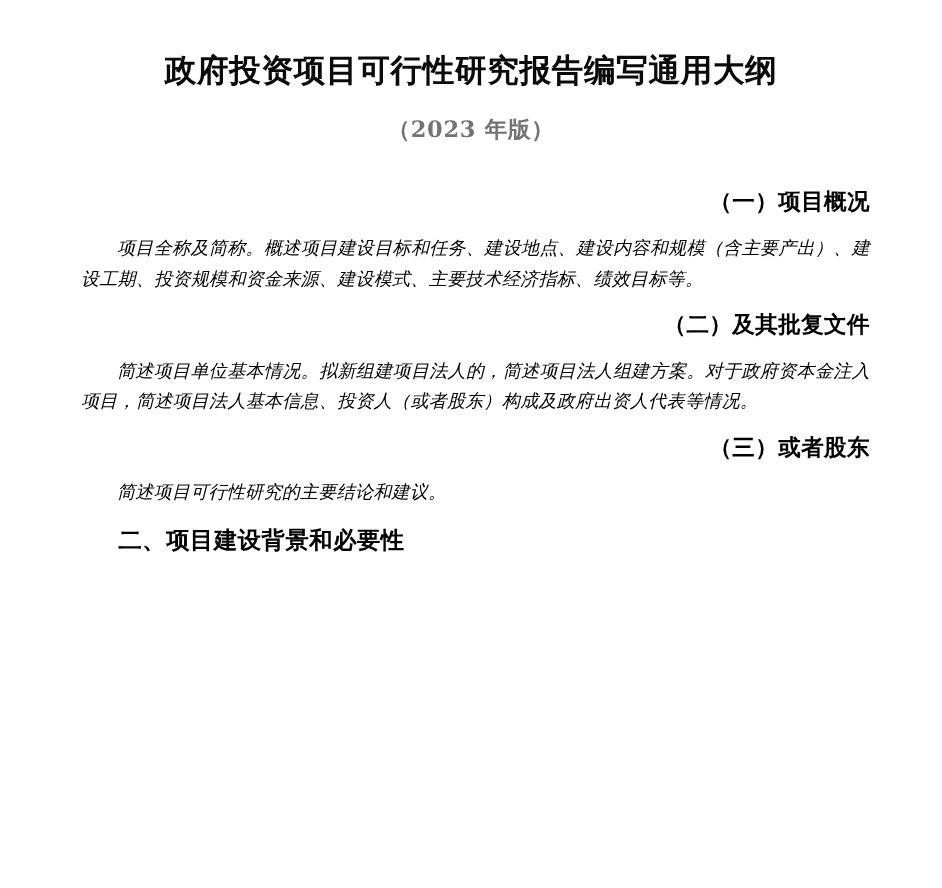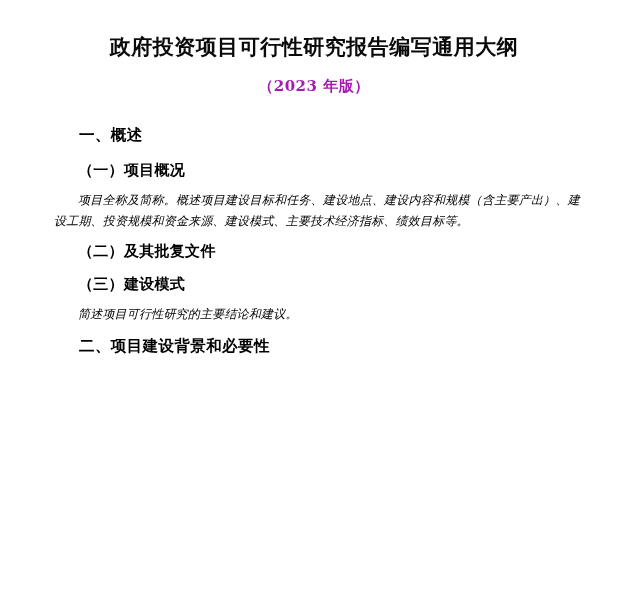--- a/index.html
+++ b/index.html
@@ -31,40 +31,41 @@
     line-height: 1.4;
     color: #0a0a0a;
   }
   .doc-subtitle {
     text-align: center;
     font-size: 15px;
     font-weight: bold;
     margin-top: 16px;
     margin-bottom: 0;
     letter-spacing: 0.5px;
-    color: #a21caf;
+    color: #737373;
   }
   .body-block {
     margin-top: 26px;
   }
   .h1 {
     font-size: 15.5px;
     font-weight: bold;
     text-indent: 2em;
     margin: 0 0 9px 0;
     line-height: 1.7;
     letter-spacing: 0.4px;
   }
   .h2 {
     font-size: 15px;
     font-weight: bold;
     text-indent: 2em;
     margin: 0 0 7px 0;
     line-height: 1.7;
     letter-spacing: 0.3px;
+    text-align: right;
   }
   .para {
     font-size: 12px;
     text-indent: 2em;
     margin: 0 0 8px 6px;
     line-height: 1.72;
     text-align: justify;
     letter-spacing: 0.2px;
     font-style: italic;
   }
@@ -72,27 +73,27 @@
 </head>
 <body>
 
 <div class="page">
 
   <h1 class="doc-title">政府投资项目可行性研究报告编写通用大纲</h1>
   <div class="doc-subtitle">（2023 年版）</div>
 
   <div class="body-block">
 
-    <div class="h1">一、概述</div>
 
     <div class="h2">（一）项目概况</div>
     <p class="para">项目全称及简称。概述项目建设目标和任务、建设地点、建设内容和规模（含主要产出）、建设工期、投资规模和资金来源、建设模式、主要技术经济指标、绩效目标等。</p>
 
     <div class="h2">（二）及其批复文件</div>
+    <p class="para">简述项目单位基本情况。拟新组建项目法人的，简述项目法人组建方案。对于政府资本金注入项目，简述项目法人基本信息、投资人（或者股东）构成及政府出资人代表等情况。</p>
 
-    <div class="h2">（三）建设模式</div>
+    <div class="h2">（三）或者股东</div>
 
     <p class="para">简述项目可行性研究的主要结论和建议。</p>
 
     <div class="h1">二、项目建设背景和必要性</div>
 
   </div>
 </div>
 
 </body></html>

